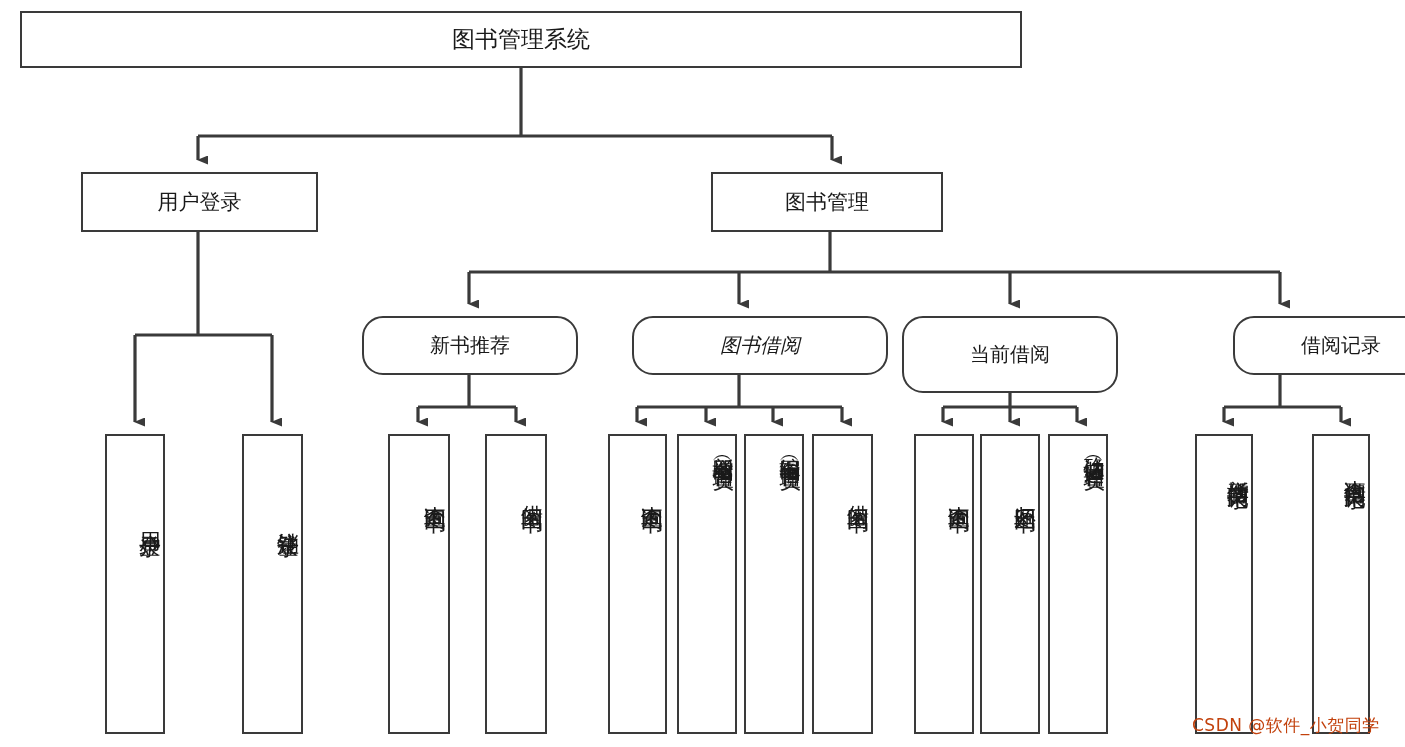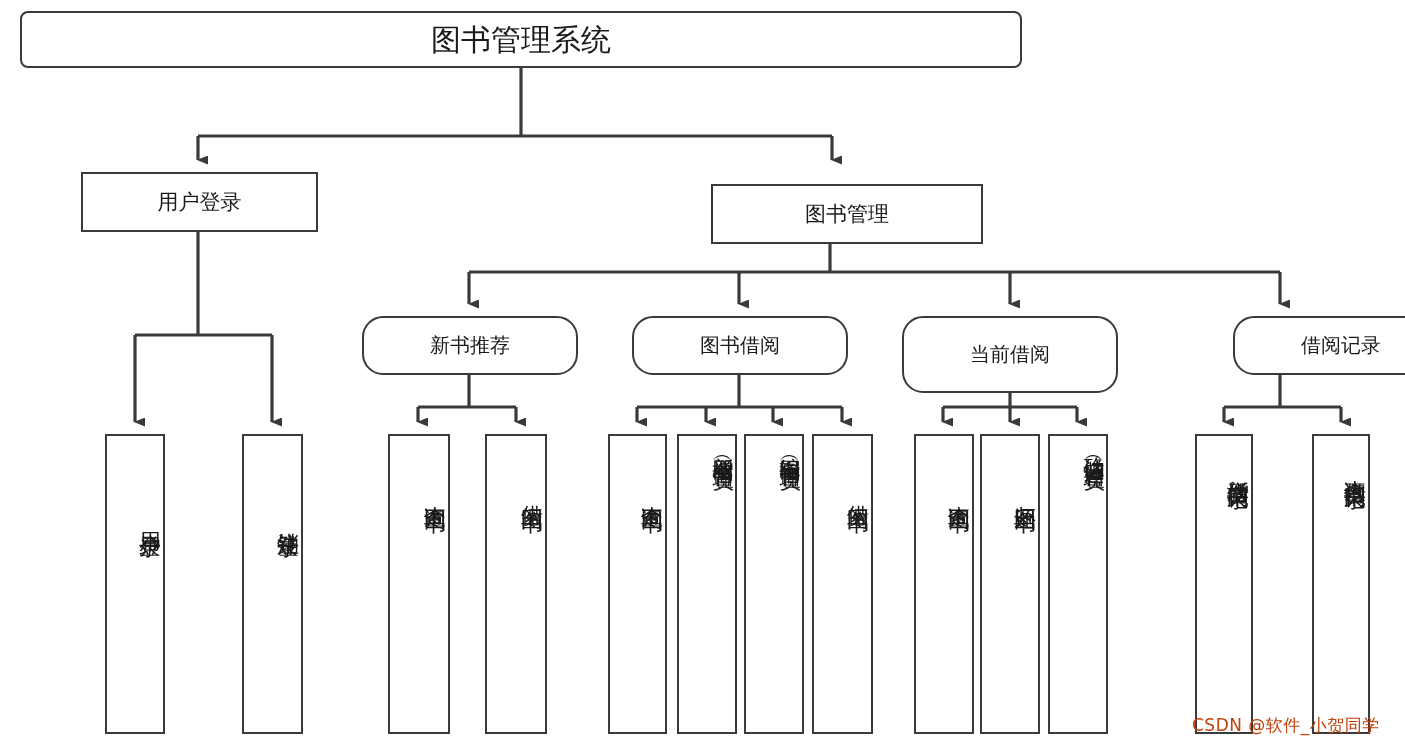--- a/index.html
+++ b/index.html
@@ -31,22 +31,21 @@
     box-sizing: border-box;
     border: 2px solid #3a3a3a;
     background: #ffffff;
     display: flex;
     align-items: center;
     justify-content: center;
     color: #1a1a1a;
     line-height: 1.18;
   }
   .node.level-0 {
-    font-size: 30px;
-    border-radius: 8px;
+    font-size: 23px;
   }
   .node.level-1 {
     font-size: 21px;
   }
   .node.level-2 {
     font-size: 20px;
     border-radius: 21px;
   }
   .node.leaf {
     font-size: 22px;
@@ -126,24 +125,24 @@
       <path d="M1280,375 L1280,407"></path>
       <path d="M1224,407 L1341,407"></path>
       <path d="M1224,407 L1224,422" marker-end="url(#arrow)"></path>
       <path d="M1341,407 L1341,422" marker-end="url(#arrow)"></path>
     </g>
   </svg>
 
   <div class="node level-0" style="left:20px; top:11px; width:1002px; height:57px;">图书管理系统</div>
 
   <div class="node level-1" style="left:81px; top:172px; width:237px; height:60px;">用户登录</div>
-  <div class="node level-1" style="left:711px; top:184px; width:272px; height:60px;">图书管理</div>
+  <div class="node level-1" style="left:711px; top:172px; width:232px; height:60px;">图书管理</div>
 
   <div class="node level-2" style="left:362px; top:316px; width:216px; height:59px;">新书推荐</div>
-  <div class="node level-2" style="left:632px; top:316px; width:216px; height:59px;">图书借阅</div>
+  <div class="node level-2" style="left:632px; top:316px; width:256px; height:59px;font-style:italic;">图书借阅</div>
   <div class="node level-2" style="left:902px; top:316px; width:216px; height:77px;">当前借阅</div>
   <div class="node level-2" style="left:1233px; top:316px; width:216px; height:59px;">借阅记录</div>
 
   <div class="node leaf low-text" style="left:105px; top:434px; width:60px; height:300px;">用户登录</div>
   <div class="node leaf low-text" style="left:242px; top:434px; width:61px; height:300px;">注销登录</div>
 
   <div class="node leaf mid-text" style="left:388px; top:434px; width:62px; height:300px;">查询图书</div>
   <div class="node leaf mid-text" style="left:485px; top:434px; width:62px; height:300px;">借阅图书</div>
 
   <div class="node leaf mid-text" style="left:608px; top:434px; width:59px; height:300px;">查询图书</div>

